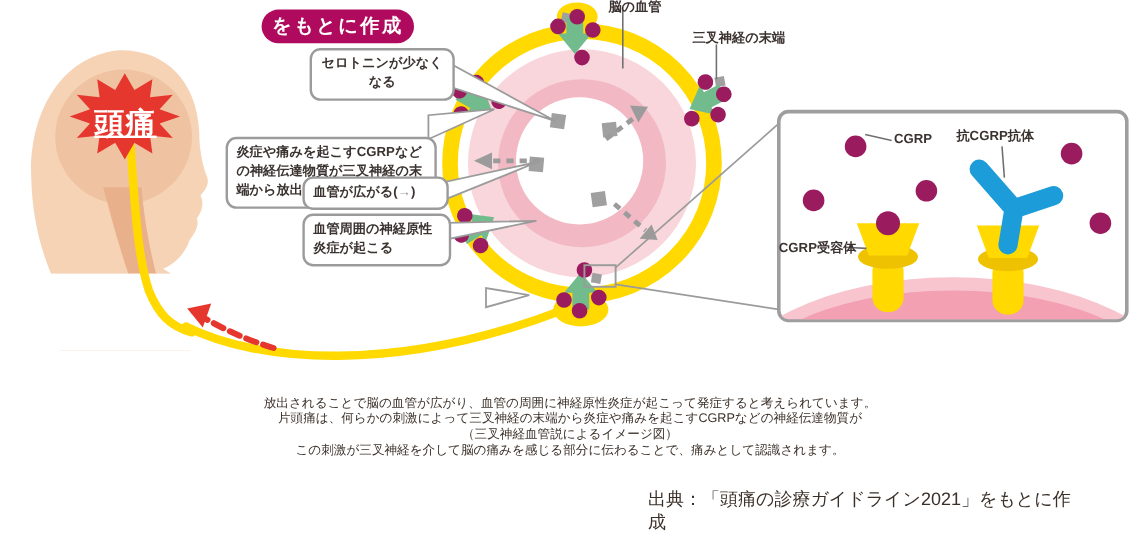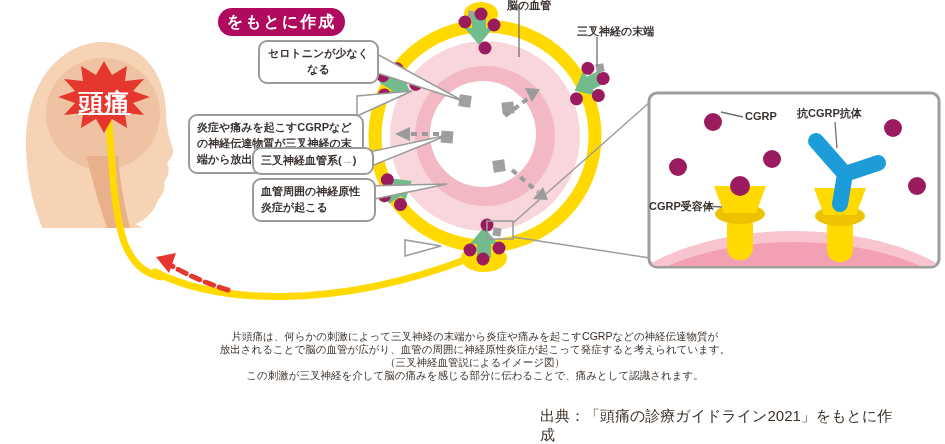--- a/index.html
+++ b/index.html
@@ -173,34 +173,34 @@
 
   <div class="callout" style="left:258px;top:40px;width:103px;text-align:center;">
     <span>セロトニンが少なくなる</span>
   </div>
 
   <div class="callout" style="left:188px;top:82px;width:158px;margin-top:32px;">
     <span>炎症や痛みを起こすCGRPなどの神経伝達物質が三叉神経の末端から放出される(</span><span class="arrow" style="color:#4FAE7E">→</span><span>)</span>
   </div>
 
   <div class="callout" style="left:252px;top:147px;width:104px;">
-    <span>三叉神経血管系(</span><span class="arrow" style="color:#9B9B9B">→</span><span>)</span>
+    <span>血管が広がる(</span><span class="arrow" style="color:#9B9B9B">→</span><span>)</span>
   </div>
 
   <div class="callout" style="left:252px;top:178px;width:106px;">
     <span>血管周囲の神経原性炎症が起こる</span>
   </div>
 
 
   <div class="flabel" style="left:745px;top:110px;">CGRP</div>
   <div class="flabel" style="left:797px;top:106px;text-align:right;">抗CGRP抗体</div>
   <div class="flabel" style="left:649px;top:199px;">CGRP受容体</div>
 
   <div class="caption">
+    <div>放出されることで脳の血管が広がり、血管の周囲に神経原性炎症が起こって発症すると考えられています。</div>
     <div>片頭痛は、何らかの刺激によって三叉神経の末端から炎症や痛みを起こすCGRPなどの神経伝達物質が</div>
-    <div>放出されることで脳の血管が広がり、血管の周囲に神経原性炎症が起こって発症すると考えられています。</div>
     <div>（三叉神経血管説によるイメージ図）</div>
     <div>この刺激が三叉神経を介して脳の痛みを感じる部分に伝わることで、痛みとして認識されます。</div>
   </div>
 
   <div class="credit">出典：「頭痛の診療ガイドライン2021」をもとに作成</div>
 
 </div>
 
 </body></html>

